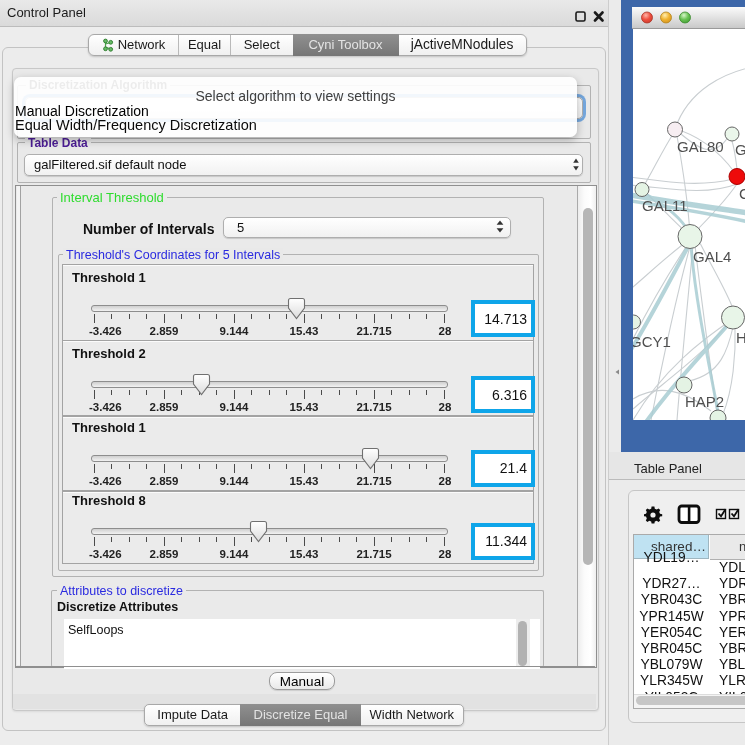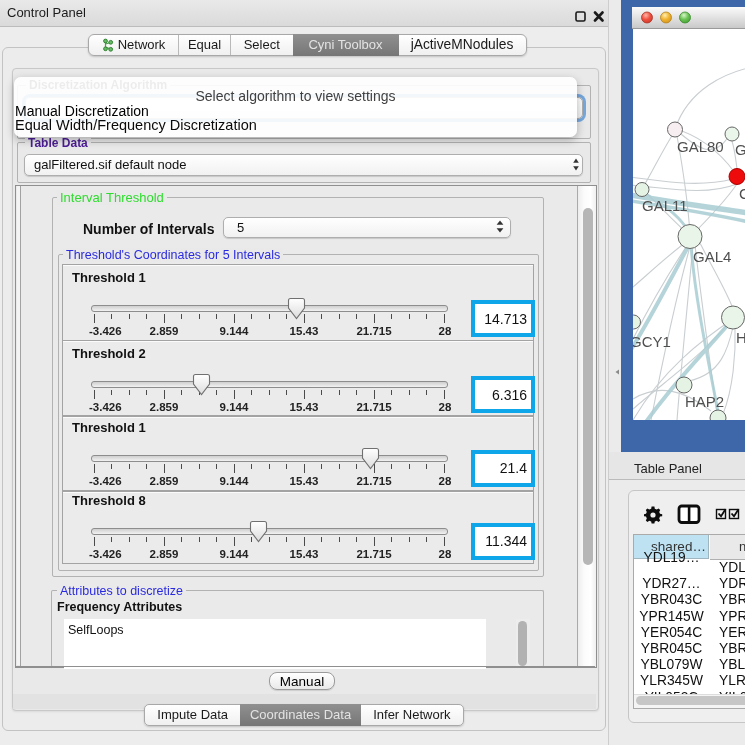--- a/index.html
+++ b/index.html
@@ -44,21 +44,21 @@
   .majors{position:absolute;left:31px;width:352px;height:9px;
     background:repeating-linear-gradient(to right,#4a4a4a 0 1px,transparent 1px 70px);}
   .tlabels{position:absolute;left:0;width:469px;height:12px;font-size:11.5px;
     font-weight:bold;color:#222;}
   .tl{position:absolute;transform:translateX(-50%);}
   .tfield{position:absolute;left:408px;width:52px;height:29px;border:4px solid #0ea5e9;
     background:#fff;font-size:14px;color:#111;text-align:right;padding:0 4px 0 0;
     display:flex;align-items:center;justify-content:flex-end;}
   .thumb{position:absolute;}
   
-  #attrlist{left:64px;top:619px;width:422px;height:46.5px;background:#fff;font-size:12.5px;color:#111;padding-top:3px;overflow:hidden;}
+  #attrlist{left:64px;top:619px;width:476px;height:46.5px;background:#fff;font-size:12.5px;color:#111;padding-top:3px;overflow:hidden;}
   #attrlist div{padding-left:4px;height:16.1px;line-height:16.1px;}
 </style>
 </head>
 <body>
 
 <div class="abs" id="cpbg"></div>
 <div class="abs" id="titlebar"></div>
 <div class="abs" id="titletext">Control Panel</div>
 <svg class="abs" style="left:575px;top:11px" width="30" height="12" viewBox="0 0 30 12">
   <rect x="1" y="1" width="9" height="9" rx="1.5" fill="none" stroke="#1a1a1a" stroke-width="1.6"></rect>
@@ -217,37 +217,37 @@
       <span class="tl" style="left:171px;">9.144</span>
       <span class="tl" style="left:241px;">15.43</span>
       <span class="tl" style="left:311px;">21.715</span>
       <span class="tl" style="left:382px;">28</span>
     </div>
   <div class="tfield" style="top:31.0px;">11.344</div>
 </div>
 
 <div class="abs group" style="left:50.5px;top:590px;width:491px;height:76px;border-bottom:none;"></div>
 <div class="abs gtitle" style="left:57px;top:583.5px;color:#2a2ae0;font-size:12.5px;background:#eaeaea;">Attributes to discretize</div>
-<div class="abs" style="left:57px;top:600px;font-size:12.5px;font-weight:bold;color:#111;">Frequency Attributes</div>
+<div class="abs" style="left:57px;top:600px;font-size:12.5px;font-weight:bold;color:#111;">Discretize Attributes</div>
 <div class="abs" id="attrlist">
   <div>SelfLoops</div>
 </div>
 <div class="abs" style="left:516px;top:619px;width:14px;height:47px;background:#ededed;"></div>
 <div class="abs" style="left:518px;top:621px;width:9px;height:45px;border-radius:5px;background:#b2b2b2;"></div>
 <div class="abs" style="left:16px;top:665.5px;width:579px;height:1px;background:#8f8f8f;"></div>
 
 <div class="abs" style="left:269px;top:672px;width:64px;height:16px;border:1px solid #9b9b9b;
   border-radius:8px;background:linear-gradient(#ffffff,#e9e9e9);box-shadow:0 1px 1px rgba(0,0,0,0.12);
   font-size:13.5px;color:#000;display:flex;align-items:center;justify-content:center;">Manual</div>
 
 <div class="abs" style="left:13px;top:694px;width:583px;height:15px;background:#e2e2e2;"></div>
 <div class="abs capsule" id="bottomTabs">
   <div class="seg" style="width:96px">Impute Data</div>
-  <div class="seg dark" style="width:121px">Coordinates Data</div>
-  <div class="seg" style="width:103px">Infer Network</div>
+  <div class="seg dark" style="width:121px">Discretize Equal</div>
+  <div class="seg" style="width:103px">Width Network</div>
 </div>
 
 <div class="abs" style="left:609px;top:0;width:136px;height:745px;background:#ebebeb;"></div>
 <div class="abs" style="left:608px;top:0;width:1px;height:745px;background:#cdcdcd;"></div>
 <svg class="abs" style="left:615px;top:368.5px" width="4" height="6" viewBox="0 0 4 6">
   <path d="M4 0.5 L0.5 3 L4 5.5 Z" fill="#8a8a8a"></path>
 </svg>
 
 <div class="abs" style="left:621px;top:0;width:124px;height:452px;background:#3d67a9;"></div>
 <div class="abs" style="left:632px;top:7px;width:113px;height:21px;

